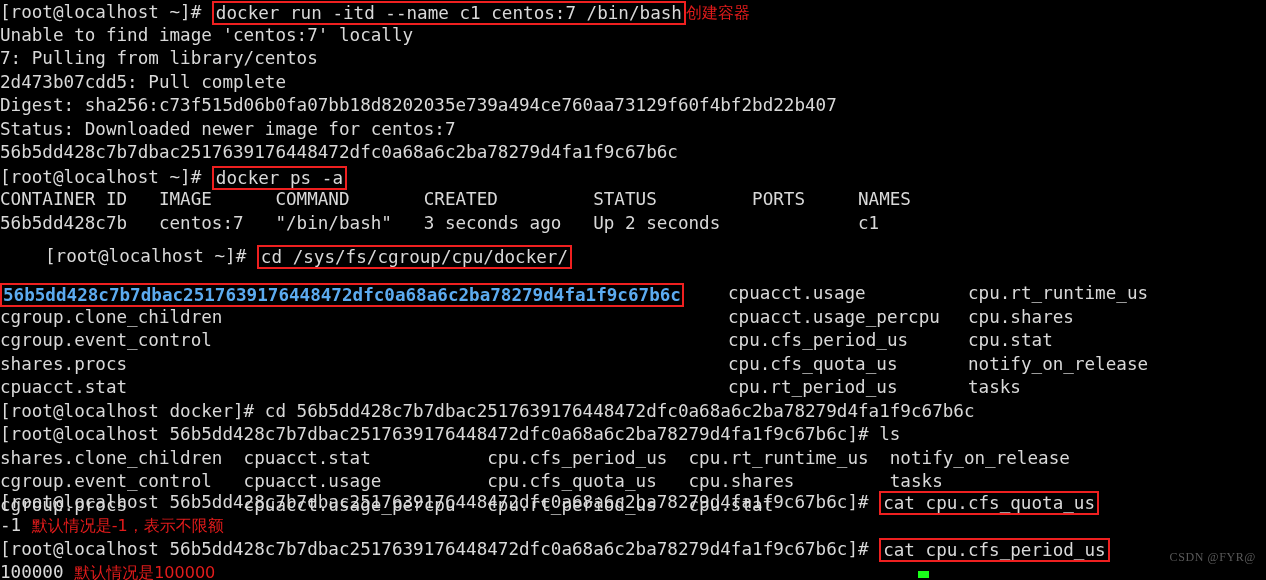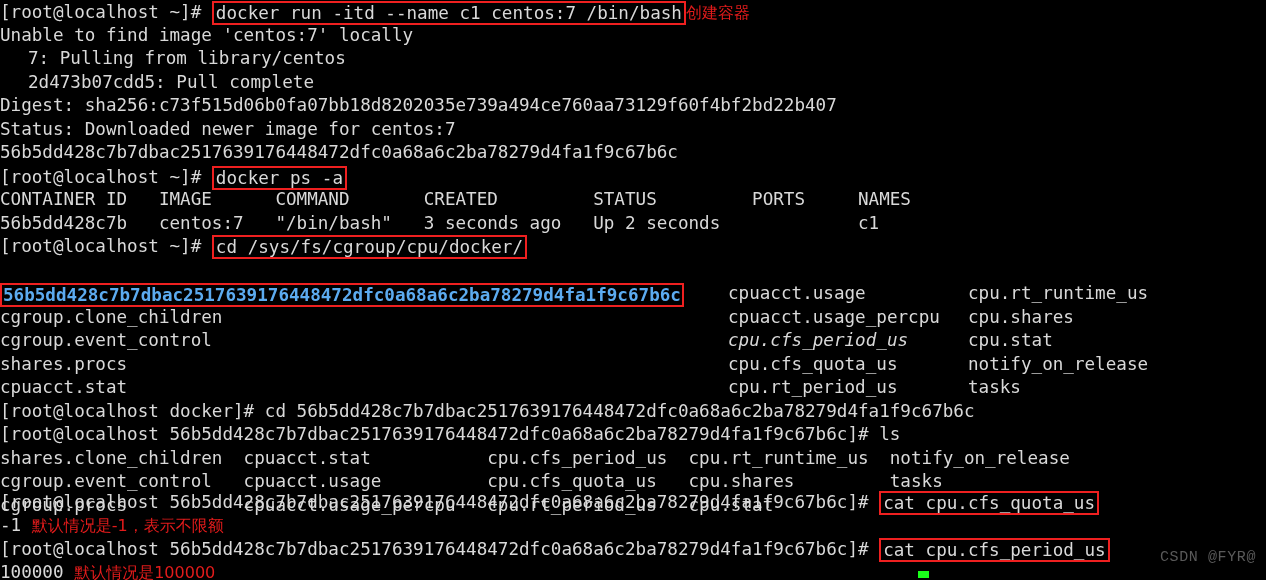--- a/index.html
+++ b/index.html
@@ -58,64 +58,64 @@
   }
   #cursor {
     position: absolute;
     width: 11px;
     height: 7px;
     background: #1aff1a;
   }
   #watermark {
     position: absolute;
     color: #5a5a5a;
-    font-family: Liberation Mono, monospace;
-    font-size: 15px;
+    font-family: Liberation Serif, serif;
+    font-size: 12px;
     letter-spacing: 0.6px;
     white-space: pre;
   }
 </style>
 </head>
 <body>
 
 <div id="terminal">
 
   <div class="line" style="top:0px;"><span class="seg">[root@localhost ~]# </span><span class="boxed">docker run -itd --name c1 centos:7 /bin/bash</span><span class="cn">创建容器</span></div>
 
   <div class="line" style="top:23.5px;">Unable to find image 'centos:7' locally</div>
 
-  <div class="line" style="top:47px;margin-left:28px;">7: Pulling from library/centos</div>
+  <div class="line" style="top:47px;">7: Pulling from library/centos</div>
 
-  <div class="line" style="top:70.5px;padding-left:28px;">2d473b07cdd5: Pull complete</div>
+  <div class="line" style="top:70.5px;">2d473b07cdd5: Pull complete</div>
 
   <div class="line" style="top:94px;">Digest: sha256:c73f515d06b0fa07bb18d8202035e739a494ce760aa73129f60f4bf2bd22b407</div>
 
   <div class="line" style="top:117.5px;">Status: Downloaded newer image for centos:7</div>
 
   <div class="line" style="top:141px;">56b5dd428c7b7dbac2517639176448472dfc0a68a6c2ba78279d4fa1f9c67b6c</div>
 
   <div class="line" style="top:164.5px;"><span class="seg">[root@localhost ~]# </span><span class="boxed">docker ps -a</span></div>
 
   <div class="line" style="top:188px;">CONTAINER ID   IMAGE      COMMAND       CREATED         STATUS         PORTS     NAMES</div>
 
   <div class="line" style="top:211.5px;">56b5dd428c7b   centos:7   "/bin/bash"   3 seconds ago   Up 2 seconds             c1</div>
 
-  <div class="line" style="top:234px;"><span class="seg">[root@localhost ~]# </span><span class="boxed">cd /sys/fs/cgroup/cpu/docker/</span></div>
+  <div class="line" style="top:244px;padding-left:45px;"><span class="seg">[root@localhost ~]# </span><span class="boxed">cd /sys/fs/cgroup/cpu/docker/</span></div>
 
 
   <div class="line" style="top:282px;"><span class="boxed-dir">56b5dd428c7b7dbac2517639176448472dfc0a68a6c2ba78279d4fa1f9c67b6c</span></div>
   <div class="line" style="top:282px; left:728px;">cpuacct.usage</div>
   <div class="line" style="top:282px; left:968px;">cpu.rt_runtime_us</div>
 
   <div class="line" style="top:305.5px;">cgroup.clone_children</div>
   <div class="line" style="top:305.5px; left:728px;">cpuacct.usage_percpu</div>
   <div class="line" style="top:305.5px; left:968px;">cpu.shares</div>
 
   <div class="line" style="top:329px;">cgroup.event_control</div>
-  <div class="line" style="top:329px; left:728px;font-style:italic;">cpu.cfs_period_us</div>
+  <div class="line" style="top:329px; left:728px;">cpu.cfs_period_us</div>
   <div class="line" style="top:329px; left:968px;">cpu.stat</div>
 
   <div class="line" style="top:352.5px;">shares.procs</div>
   <div class="line" style="top:352.5px; left:728px;">cpu.cfs_quota_us</div>
   <div class="line" style="top:352.5px; left:968px;">notify_on_release</div>
 
   <div class="line" style="top:376px;">cpuacct.stat</div>
   <div class="line" style="top:376px; left:728px;">cpu.rt_period_us</div>
   <div class="line" style="top:376px; left:968px;">tasks</div>
 

